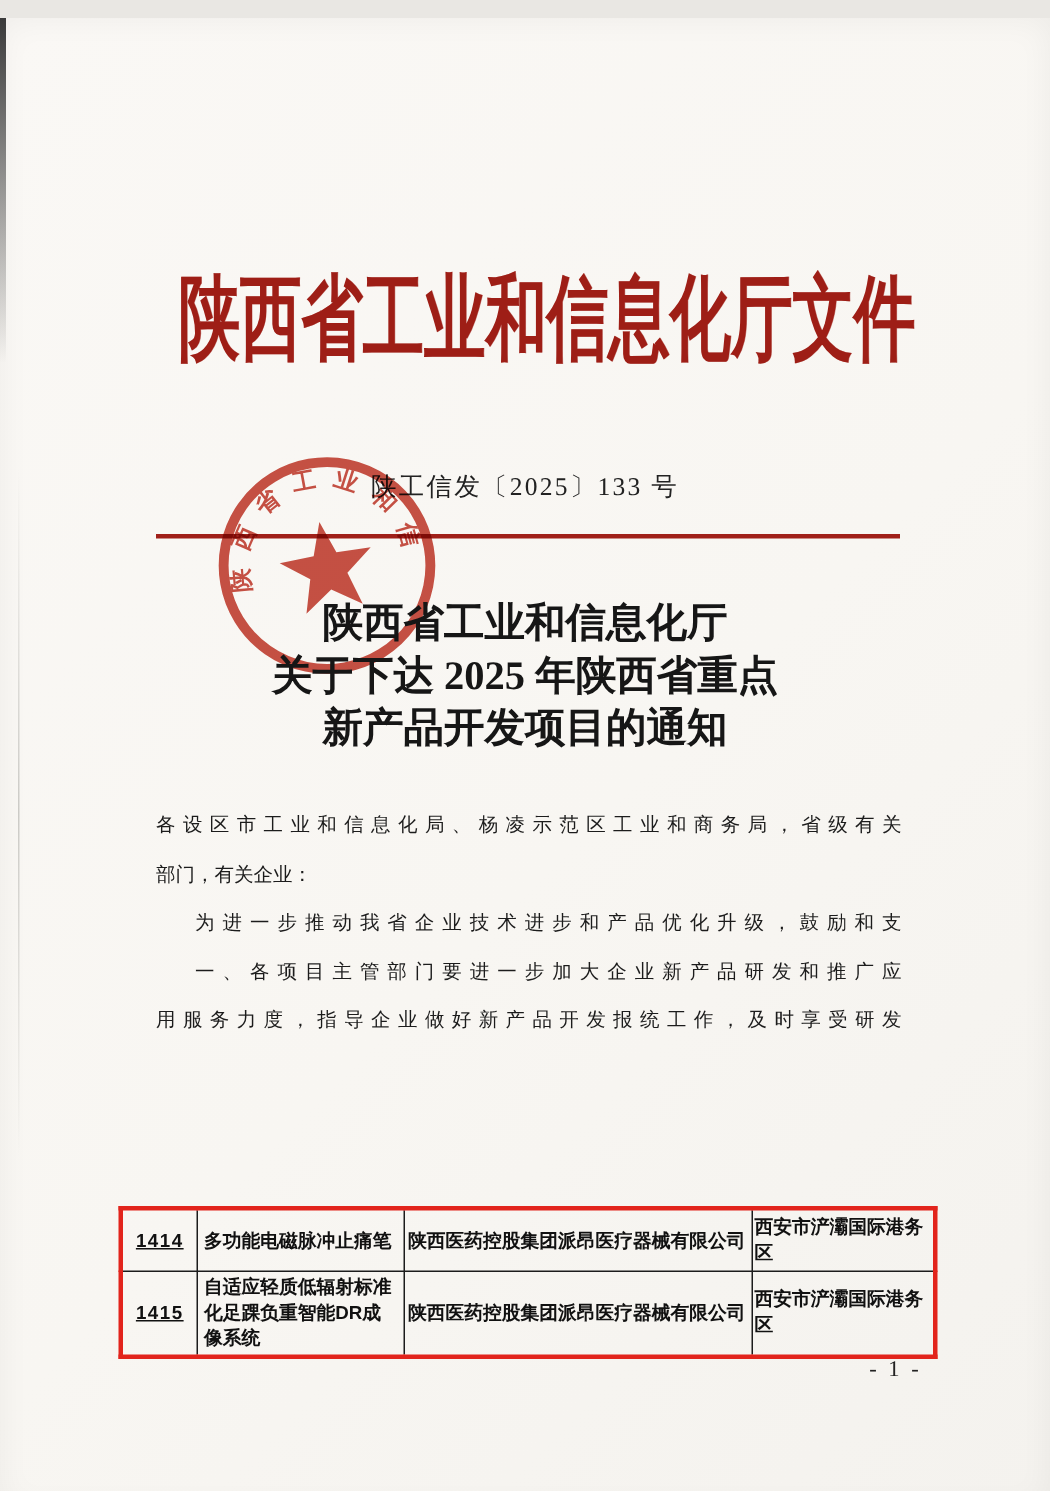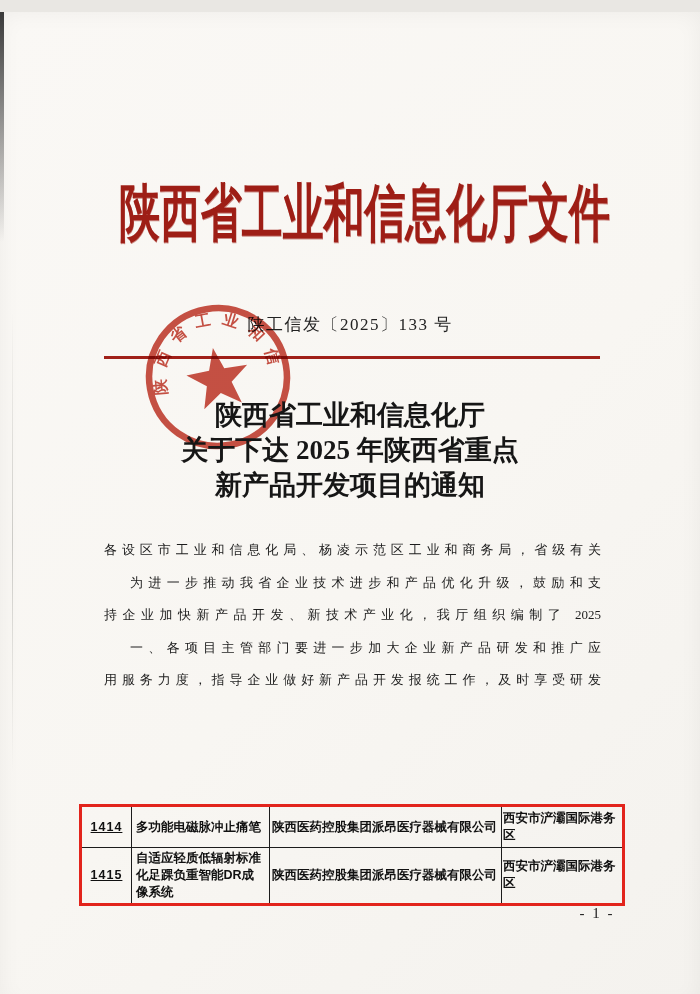--- a/index.html
+++ b/index.html
@@ -95,22 +95,22 @@
   </svg>
 
   <div class="notice-title">
     <div>陕西省工业和信息化厅</div>
     <div>关于下达 2025 年陕西省重点</div>
     <div>新产品开发项目的通知</div>
   </div>
 
   <div class="body-text">
     <div class="body-line fill">各设区市工业和信息化局、杨凌示范区工业和商务局，省级有关</div>
+    <div class="body-line">部门，有关企业：</div>
     <div class="body-line fill indent">为进一步推动我省企业技术进步和产品优化升级，鼓励和支</div>
-    <div class="body-line fill">持企业加快新产品开发、新技术产业化，我厅组织编制了 2025</div>
     <div class="body-line fill indent">一、各项目主管部门要进一步加大企业新产品研发和推广应</div>
     <div class="body-line fill">用服务力度，指导企业做好新产品开发报统工作，及时享受研发</div>
   </div>
 
   <table class="project-table">
     <colgroup>
       <col class="col-no">
         <col class="col-product">
         <col class="col-company">
         <col class="col-district">

